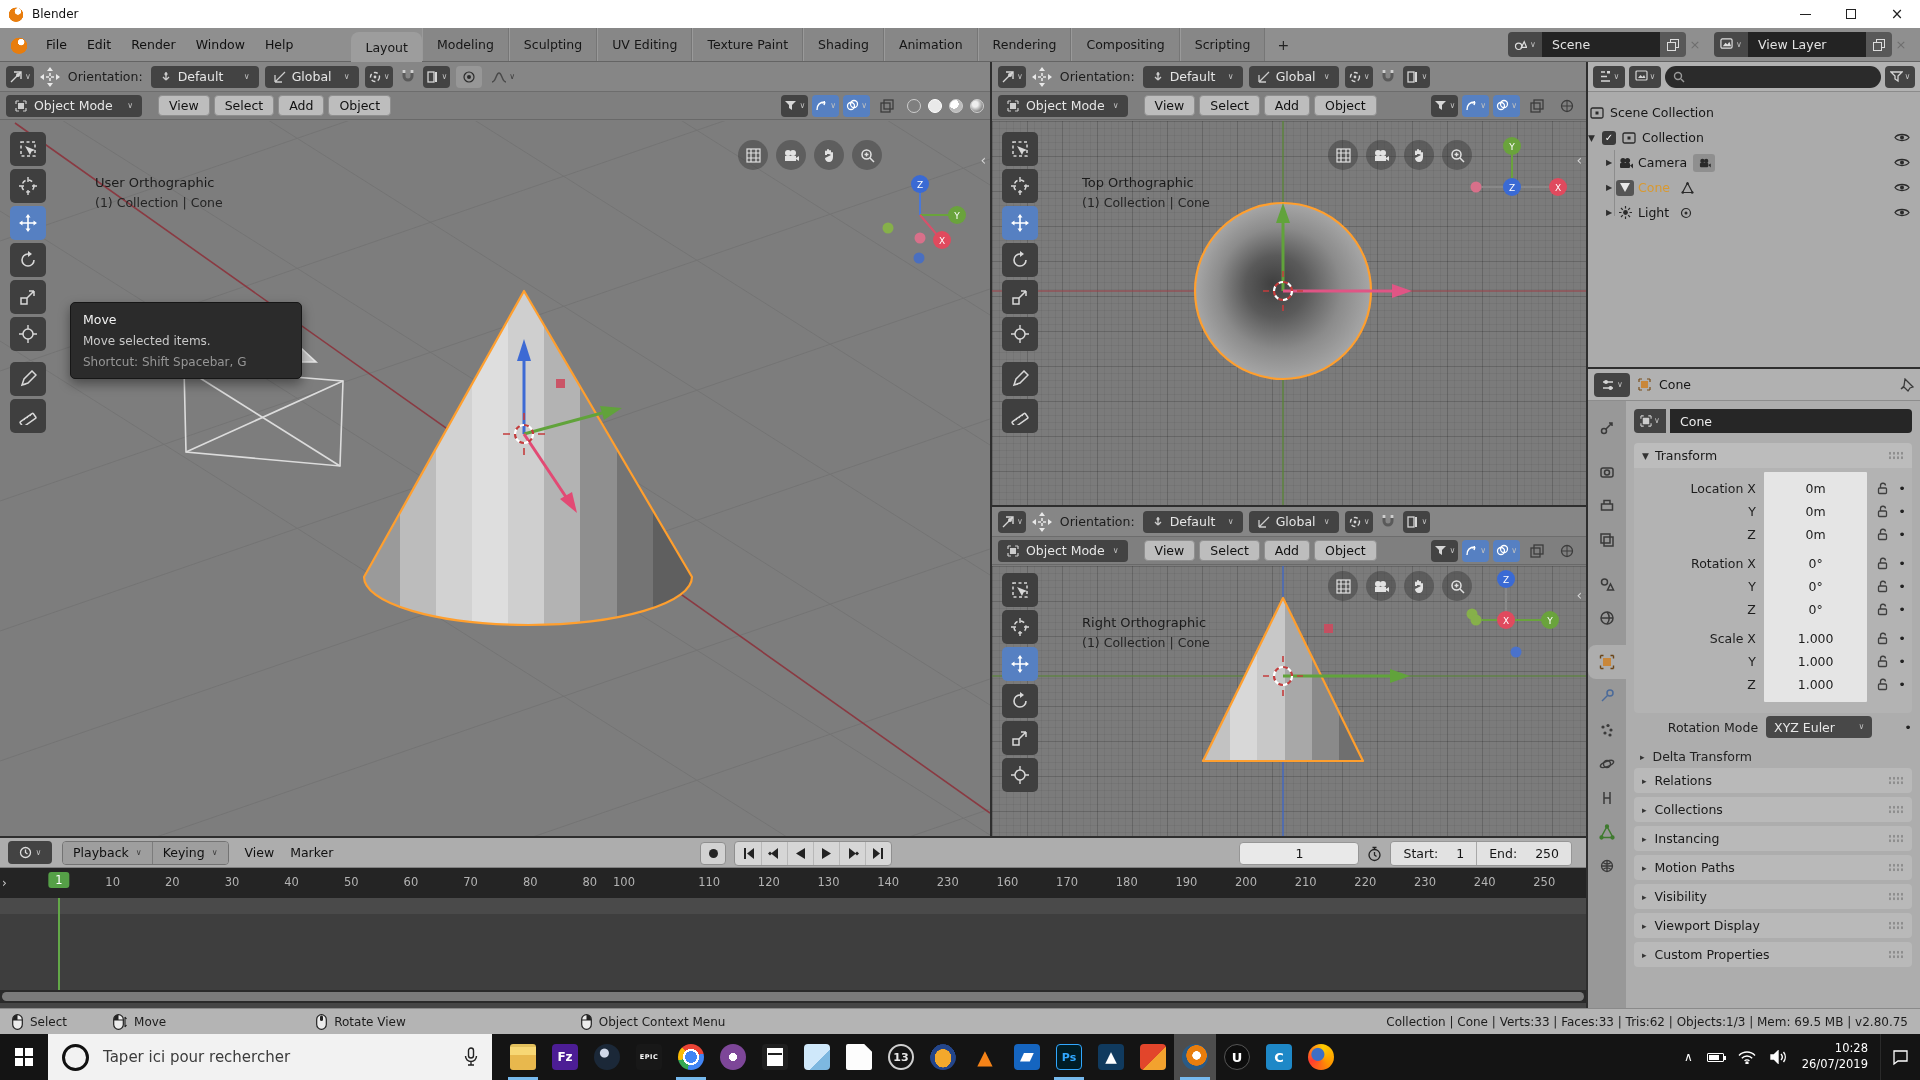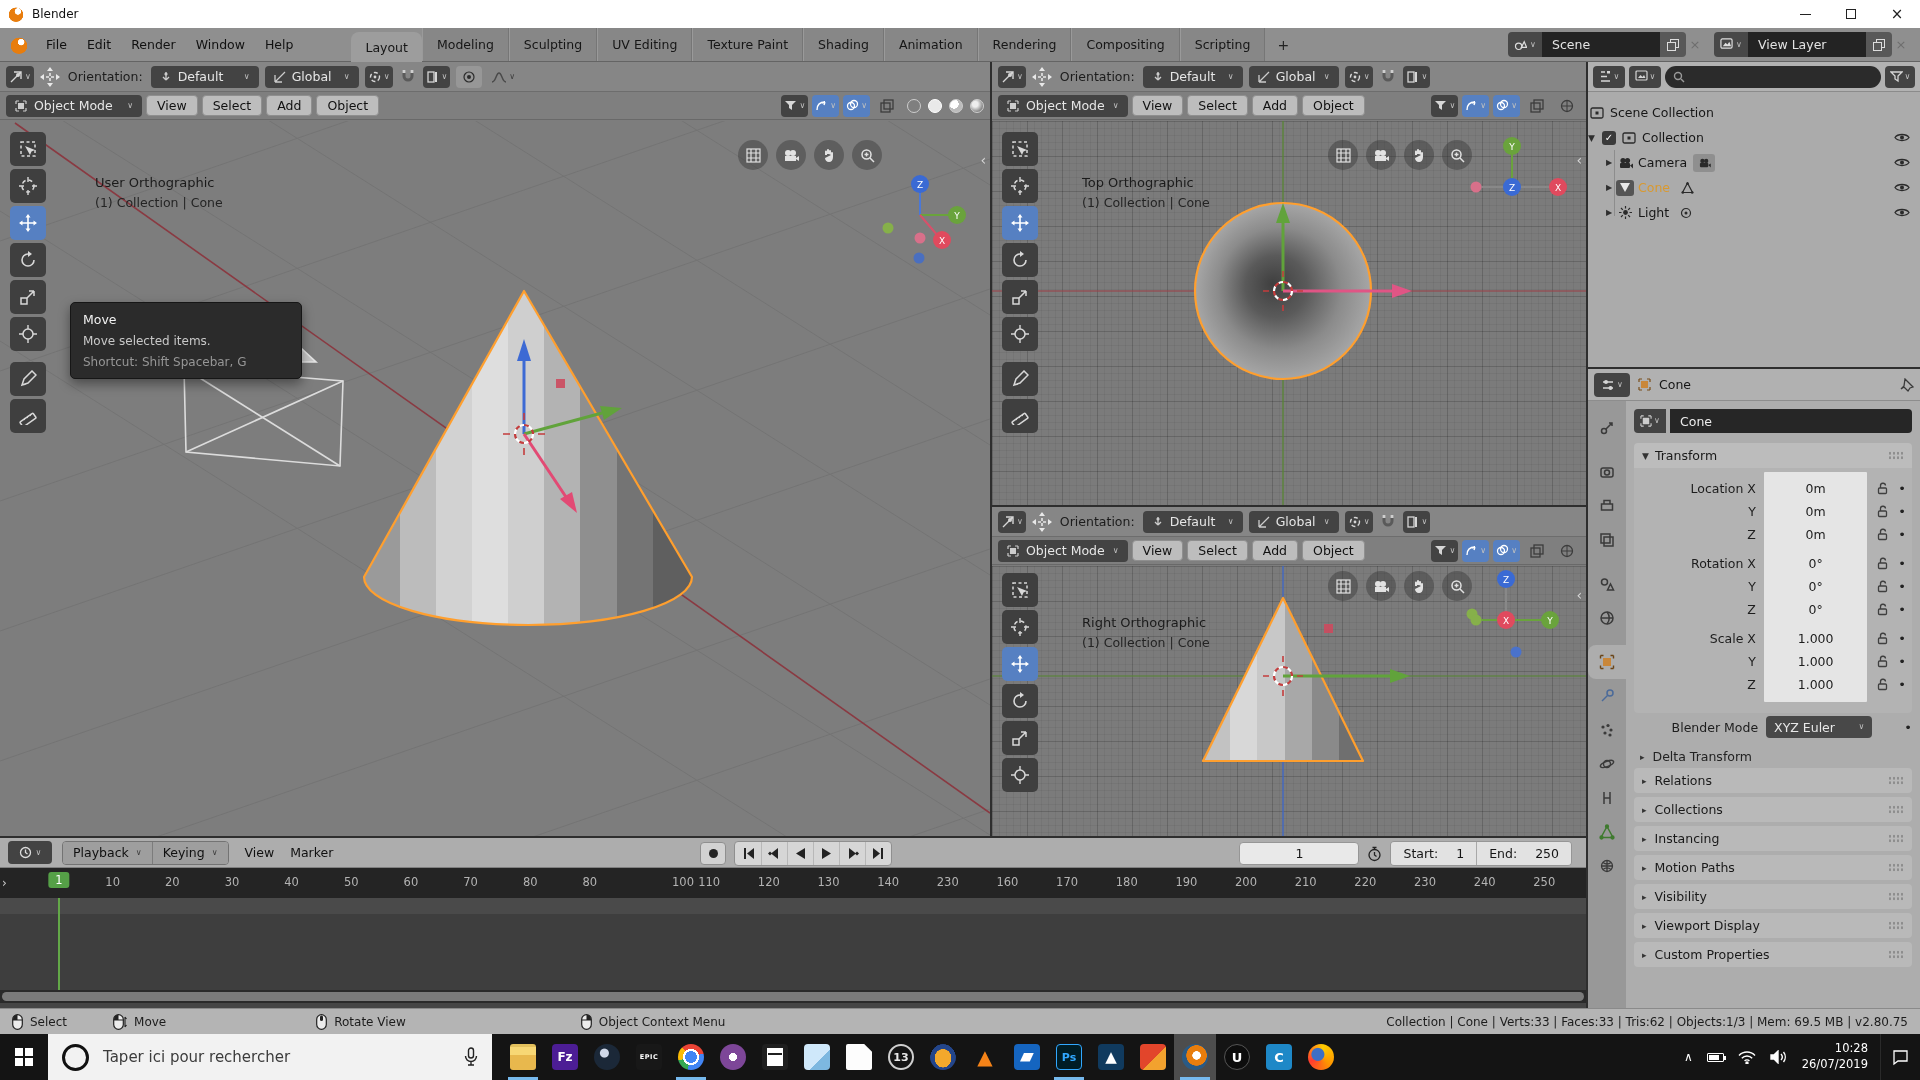--- a/index.html
+++ b/index.html
@@ -30,21 +30,21 @@
 .top-sel .selcopy{width:26px;height:25px;background:#585858;display:flex;align-items:center;justify-content:center;border-radius:0 4px 4px 0}
 .top-sel .selx{width:18px;display:flex;align-items:center;justify-content:center;color:#6e6e6e;font-size:13px}
 .crt{font-size:8px;color:#c0c0c0;line-height:1}
 .crtd{font-size:8px;color:#3c3c3c;line-height:1}
 
 .viewport{position:absolute;background:#7d7d7d;overflow:hidden}
 .vp-main{left:0;top:62px;width:990px;height:774px}
 .vp-top{left:992px;top:62px;width:594px;height:443px}
 .vp-rightv{left:992px;top:507px;width:594px;height:329px}
 .tools-row{height:30px;background:#868686;border-bottom:1px solid #6d6d6d;display:flex;align-items:center;gap:6px;padding:0 6px;white-space:nowrap;overflow:hidden}
-.hdr-row{height:28px;background:#7f7f7f;border-bottom:1px solid #696969;display:flex;align-items:center;gap:4px;padding:0 6px;white-space:nowrap;overflow:hidden}
+.hdr-row{height:28px;background:#7f7f7f;border-bottom:1px solid #696969;display:flex;align-items:center;gap:16px;padding:0 6px;white-space:nowrap;overflow:hidden}
 .icon-sq{min-width:26px;height:22px;background:#434343;border-radius:4px;display:flex;align-items:center;justify-content:center;gap:2px;color:#d6d6d6;padding:0 3px}
 .icon-sq.blue{background:#5680c2;color:#fff}
 .icon-sq.lit{background:#979797;color:#2c2c2c}
 .pill-dark{background:#434343;color:#e6e6e6;border-radius:4px;height:22px;display:flex;align-items:center;padding:0 9px;gap:8px;font-size:12.5px}
 .menu-btn{background:#bdbdbd;border:1px solid #8f8f8f;border-radius:4px;height:21px;padding:0 10px;color:#111;display:flex;align-items:center;font-size:12.5px}
 .olabel{font-size:12.5px;color:#1c1c1c;margin:0 2px}
 .shade-c{width:14px;height:14px;border-radius:50%;border:1.5px solid #cdcdcd;margin-left:3px}
 .shade-c.sel{background:#e9e9e9;border-color:#fff}
 .shade-c.mat{background:radial-gradient(circle at 35% 35%,#fff 0 40%,#bbb 41%)}
 .shade-c.rnd{background:radial-gradient(circle at 35% 35%,#eee 0 25%,#888 70%)}
@@ -1335,21 +1335,21 @@
             <span class="lock-ico">
               <svg width="13" height="13" viewBox="0 0 13 13" fill="none" stroke="#3f3f3f" stroke-width="1.3">
                 <rect x="2.5" y="6" width="8" height="5.5" rx="1"></rect>
                 <path d="M4.5 6V4a2.5 2.5 0 0 1 5-.5"></path>
               </svg>
             </span>
             <span class="anim-dot">•</span>
           </div>
         </div>
       <div class="rmode-row">
-        <span class="tr-label">Blender Mode</span>
+        <span class="tr-label">Rotation Mode</span>
         <span class="rmode-pill">
             <span>XYZ Euler</span>
             <span class="crt">∨</span>
           </span>
         <span class="anim-dot" style="margin-left:32px">•</span>
       </div>
       <div class="delta-row">
         <span class="tri">▸</span>
         <span>Delta Transform</span>
       </div>
@@ -1478,21 +1478,21 @@
         <span class="tl-tick current" style="left: 59px;">1</span>
         <span class="tl-tick" style="left: 112.685px;">10</span>
         <span class="tl-tick" style="left: 172.335px;">20</span>
         <span class="tl-tick" style="left: 231.985px;">30</span>
         <span class="tl-tick" style="left: 291.635px;">40</span>
         <span class="tl-tick" style="left: 351.285px;">50</span>
         <span class="tl-tick" style="left: 410.935px;">60</span>
         <span class="tl-tick" style="left: 470.585px;">70</span>
         <span class="tl-tick" style="left: 530.235px;">80</span>
         <span class="tl-tick" style="left: 589.885px;">80</span>
-        <span class="tl-tick" style="left: 683px;">100</span>
+        <span class="tl-tick" style="left: 624px;">100</span>
         <span class="tl-tick" style="left: 709.185px;">110</span>
         <span class="tl-tick" style="left: 768.835px;">120</span>
         <span class="tl-tick" style="left: 828.485px;">130</span>
         <span class="tl-tick" style="left: 888.135px;">140</span>
         <span class="tl-tick" style="left: 947.785px;">230</span>
         <span class="tl-tick" style="left: 1007.43px;">160</span>
         <span class="tl-tick" style="left: 1067.09px;">170</span>
         <span class="tl-tick" style="left: 1126.73px;">180</span>
         <span class="tl-tick" style="left: 1186.38px;">190</span>
         <span class="tl-tick" style="left: 1246.04px;">200</span>

